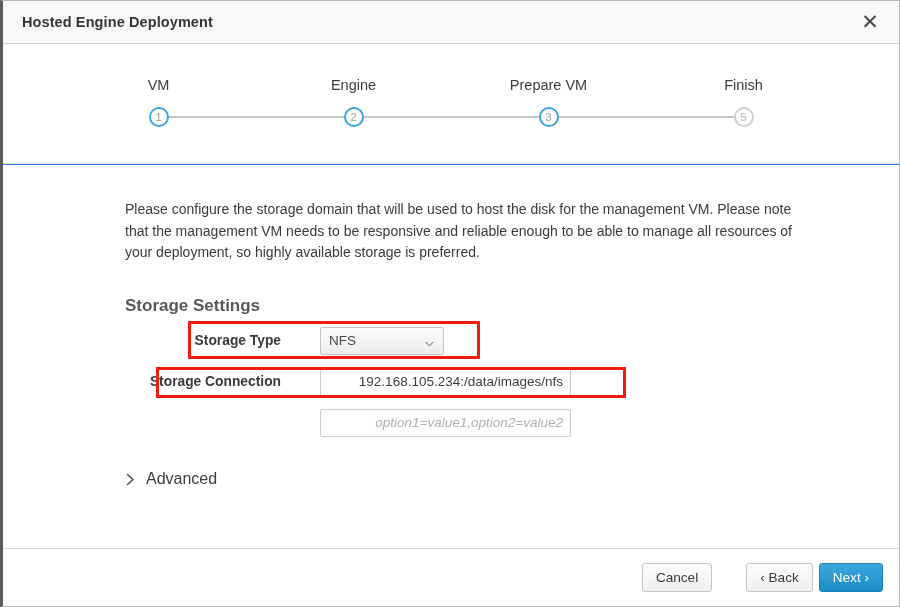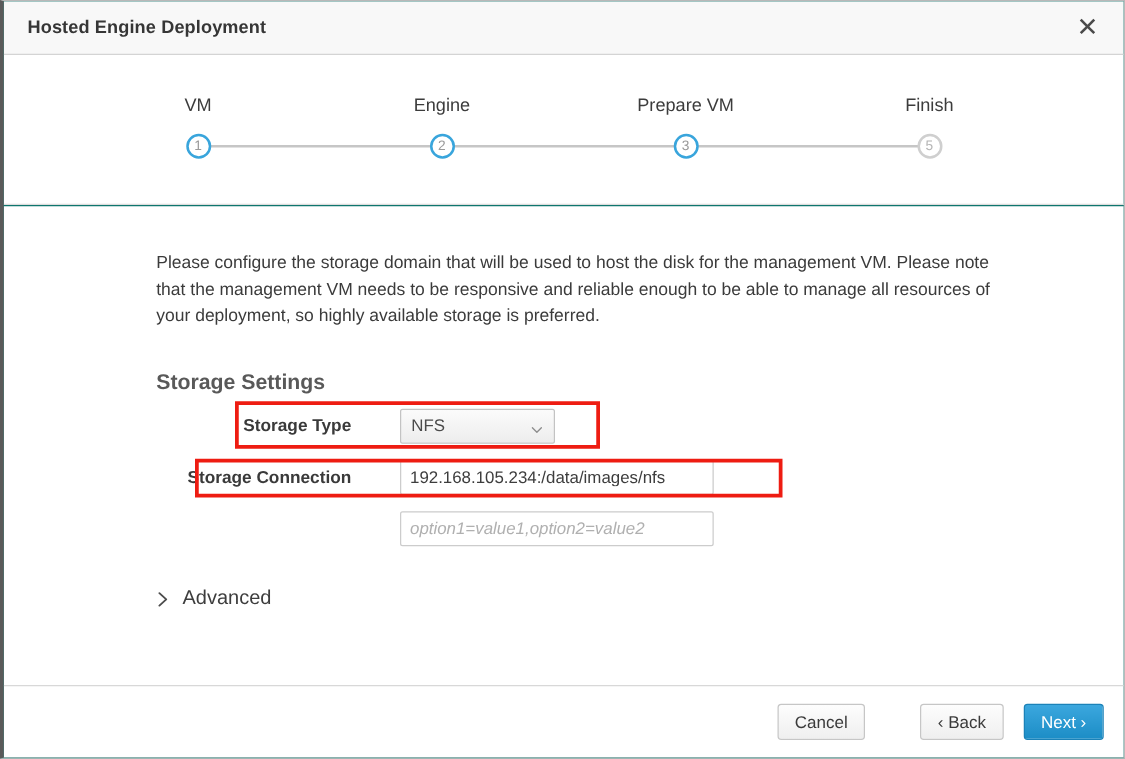--- a/index.html
+++ b/index.html
@@ -15,21 +15,21 @@
     overflow: hidden;
   }
 
   #app {
     position: relative;
     width: 900px;
     height: 607px;
     box-sizing: border-box;
     border: 1px solid #b8b8b8;
     border-left: 3px solid #5a5a5a;
-    background: #0f766e;
+    background: #3b82f6;
     overflow: hidden;
   }
 
   
   .titlebar {
     position: absolute;
     left: 0; top: 0;
     width: 100%;
     height: 43px;
     box-sizing: border-box;
@@ -230,20 +230,21 @@
     height: 28px;
     box-sizing: border-box;
     border: 1px solid #cccccc;
     background: #ffffff;
     border-radius: 2px;
     font-size: 13.5px;
     color: #3d3d3d;
     padding: 0 7px;
     font-family: "Liberation Sans", sans-serif;
     outline: none;
+    text-align: right;
   }
   .text-input::placeholder {
     color: #b0b0b0;
     font-style: italic;
   }
 
   
   .annot {
     position: absolute;
     border: 3px solid #ee1c12;
@@ -294,21 +295,20 @@
     right: 0;
     bottom: 0;
     height: 58px;
     box-sizing: border-box;
     border-top: 1px solid #d8d8d8;
     background: #ffffff;
     display: flex;
     align-items: center;
     justify-content: flex-end;
     padding-right: 16px;
-    gap: 10px;
   }
   .btn {
     height: 29px;
     box-sizing: border-box;
     border-radius: 3px;
     font-size: 13.6px;
     font-family: "Liberation Sans", sans-serif;
     display: inline-flex;
     align-items: center;
     justify-content: center;

